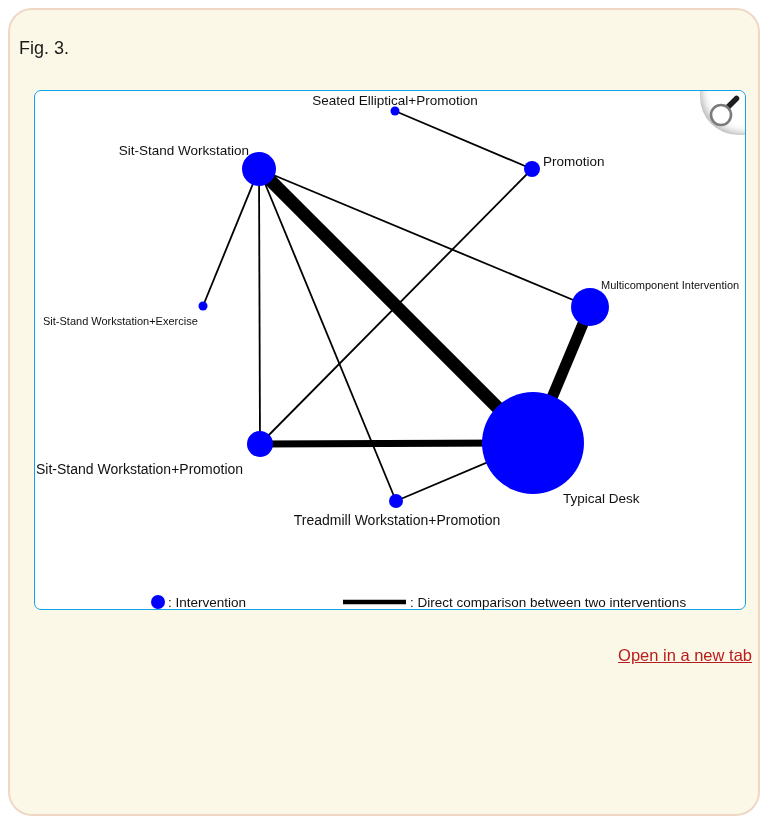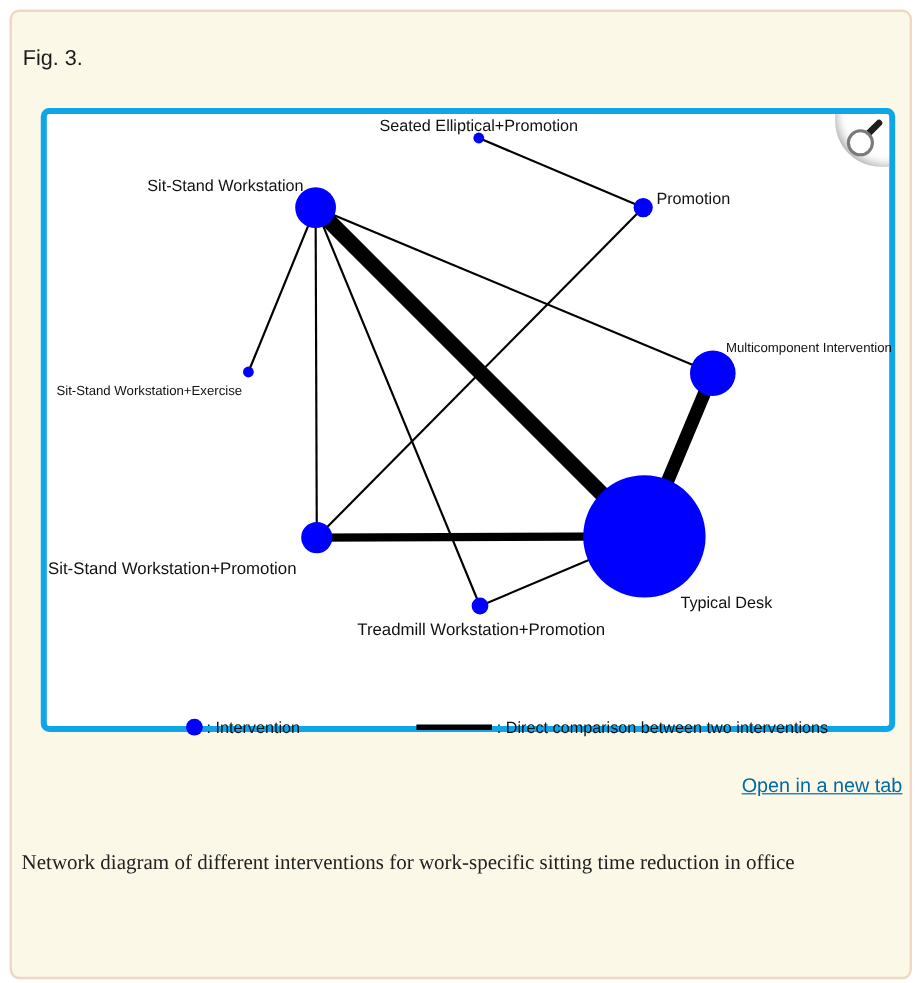--- a/index.html
+++ b/index.html
@@ -1,22 +1,22 @@
 <!DOCTYPE html>
 <html><head>
 <meta charset="utf-8">
 <style>
   * { margin:0; padding:0; box-sizing:border-box; }
   html,body { width:768px; height:819px; background:#ffffff; overflow:hidden;
               font-family:"Liberation Sans", sans-serif; }
   .card { position:absolute; left:8px; top:8px; width:752px; height:808px;
-          background:#fcf8e8; border:2px solid #efd8c3; border-radius:8px; }
+          background:#fcf8e8; border:2px solid #efd8c3; border-radius:24px; }
   .fig-title { position:absolute; left:9px; top:28px; font-size:18px; color:#1a1a1a; }
   .fig-panel { position:absolute; left:24px; top:80px; width:712px; height:520px;
-               background:#ffffff; border:5px solid #0ea5e9; border-radius:7px; }
+               background:#ffffff; border:1px solid #0ea5e9; border-radius:7px; }
   .fig-panel svg.network { position:absolute; left:0; top:0; }
   .zoom-btn { position:absolute; top:0; right:0; width:45px; height:44px;
               background:#ffffff; border-top-right-radius:7px;
               border-bottom-left-radius:38px;
               box-shadow: inset 6px -6px 8px -5px rgba(110,110,110,.55);
               cursor:pointer; }
   .zoom-btn svg { position:absolute; left:0; top:0; }
   .open-link { position:absolute; top:636px; right:6px; font-size:16.5px;
                text-decoration:underline; cursor:pointer; }
   .caption { position:absolute; left:8px; top:694px; width:736px;
@@ -66,19 +66,18 @@
       </svg>
 
     <div class="zoom-btn" title="">
       <svg width="45" height="44" viewBox="0 0 45 44">
         <line x1="28" y1="16" x2="36.5" y2="7.5" stroke="#1e1e1e" stroke-width="5.5" stroke-linecap="round"></line>
         <circle cx="21" cy="24" r="10" fill="#ffffff" stroke="#7a7a7a" stroke-width="2.6"></circle>
       </svg>
     </div>
   </div>
 
-  <a class="open-link" href="#" style="color: #0369a1;">Open in a new tab</a>
+  <a class="open-link" href="#" style="color: #b91c1c;">Open in a new tab</a>
 
   <div class="caption">
-    <div>Network diagram of different interventions for work-specific sitting time reduction in office</div>
   </div>
 
 </div>
 
 </body></html>

